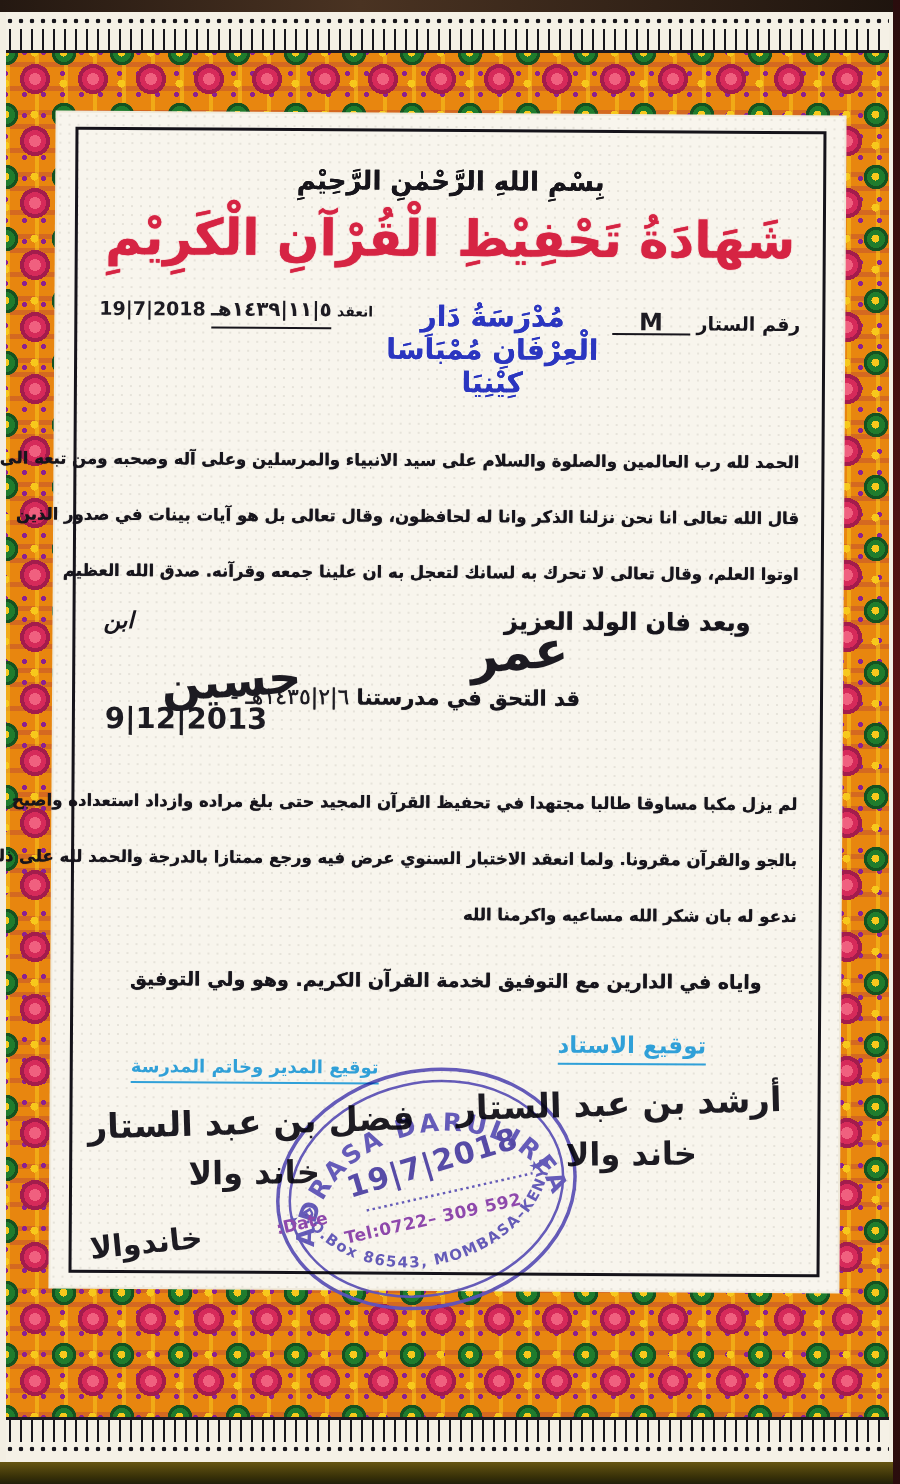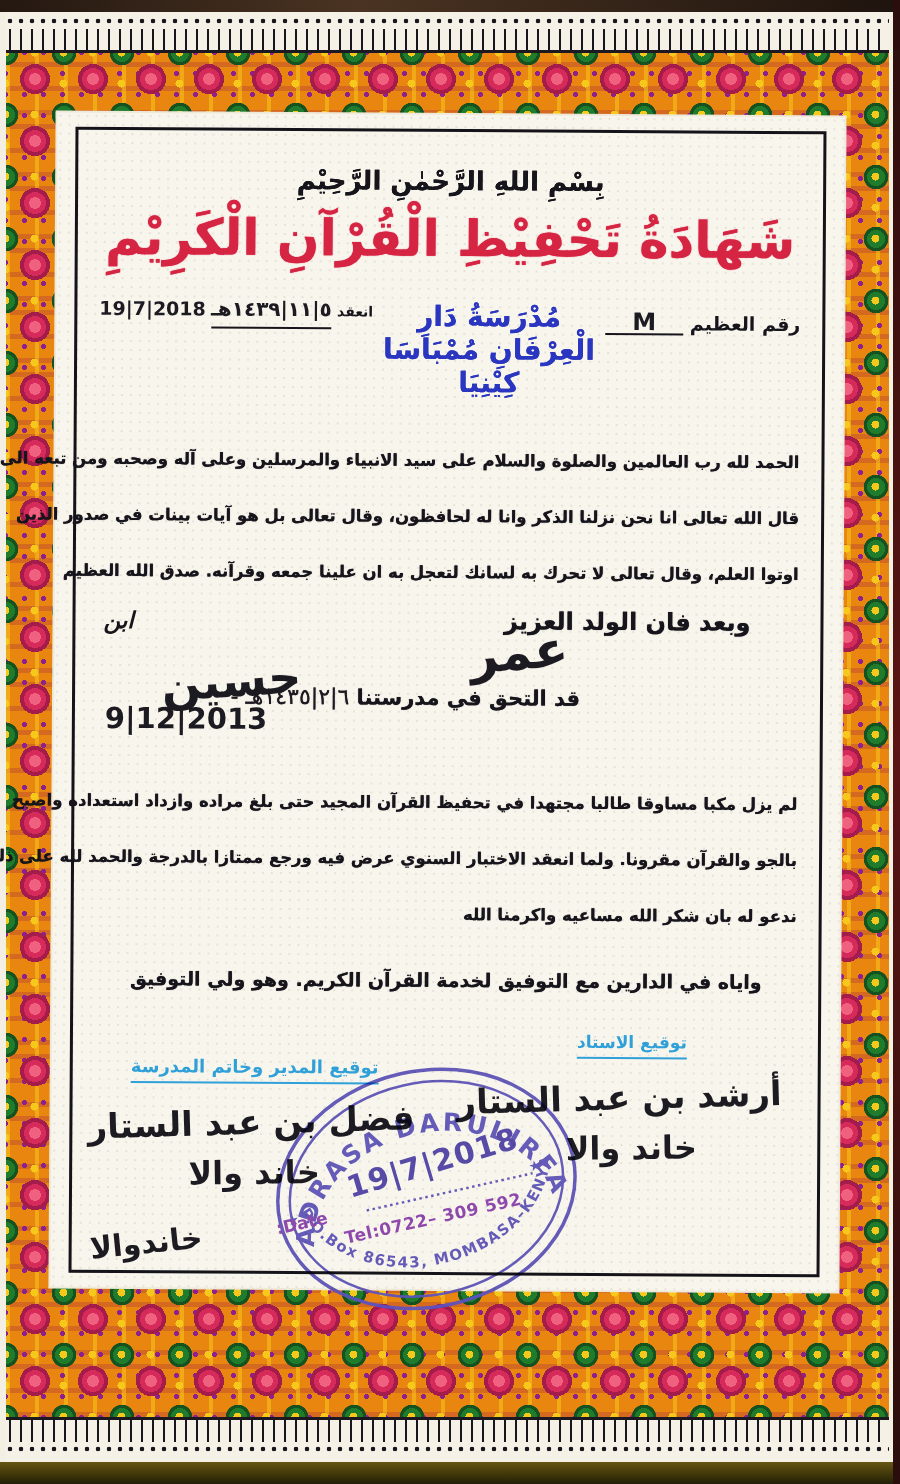--- a/index.html
+++ b/index.html
@@ -94,21 +94,21 @@
   .enroll-greg{position:absolute;left:8px;top:96px;font-size:29px;}
 
   .closing{margin-top:26px;text-align:center;font-size:19px;font-weight:900;
      text-shadow:0 0 .7px #17151c;}
 
   
   .sig-area{position:relative;height:268px;margin-top:40px;}
   .sig{position:absolute;text-align:center;}
   .sig-teacher{right:14px;top:0;width:300px;}
   .sig-principal{left:0;top:26px;width:320px;}
-  .sig-label{display:inline-block;color:#30a0d8;font-size:17px;font-weight:bold;
+  .sig-label{display:inline-block;color:#30a0d8;font-size:23px;font-weight:bold;
      border-bottom:2px solid #30a0d8;padding-bottom:5px;}
   .sig-principal .sig-label{font-size:18px;}
   .sig-name1{margin-top:18px;font-size:34px;transform:rotate(-2deg);white-space:nowrap;}
   .sig-name2{margin-top:12px;font-size:32px;transform:rotate(-1deg);}
   .sig-name3{position:absolute;left:-4px;top:170px;font-size:30px;transform:rotate(-6deg);}
 
   
   .stamp{position:absolute;left:50%;top:34px;width:310px;height:248px;
      transform:translateX(-56%) rotate(-13deg);opacity:.92;mix-blend-mode:multiply;z-index:5;}
   .stamp svg{width:100%;height:100%;}
@@ -136,21 +136,21 @@
     <div class="ornate">
       <div class="paper">
         <div class="frame">
 
           <div class="bismillah">بِسْمِ اللهِ الرَّحْمٰنِ الرَّحِيْمِ</div>
 
           <div class="title">شَهَادَةُ تَحْفِيْظِ الْقُرْآنِ الْكَرِيْمِ</div>
 
           <div class="meta-row">
             <div class="serial">
-              <span>رقم العظيم</span>
+              <span>رقم الستار</span>
               <span class="serial-line hand">M</span>
             </div>
             <div class="school">مُدْرَسَةُ دَارِ الْعِرْفَانِ مُمْبَاسَا كِيْنِيَا</div>
             <div class="date-block">
               <span class="date-label">انعقد</span>
               <span class="hijri hand">٥|١١|١٤٣٩هـ</span>
               <div class="greg hand ltr">19|7|2018</div>
             </div>
           </div>
 

